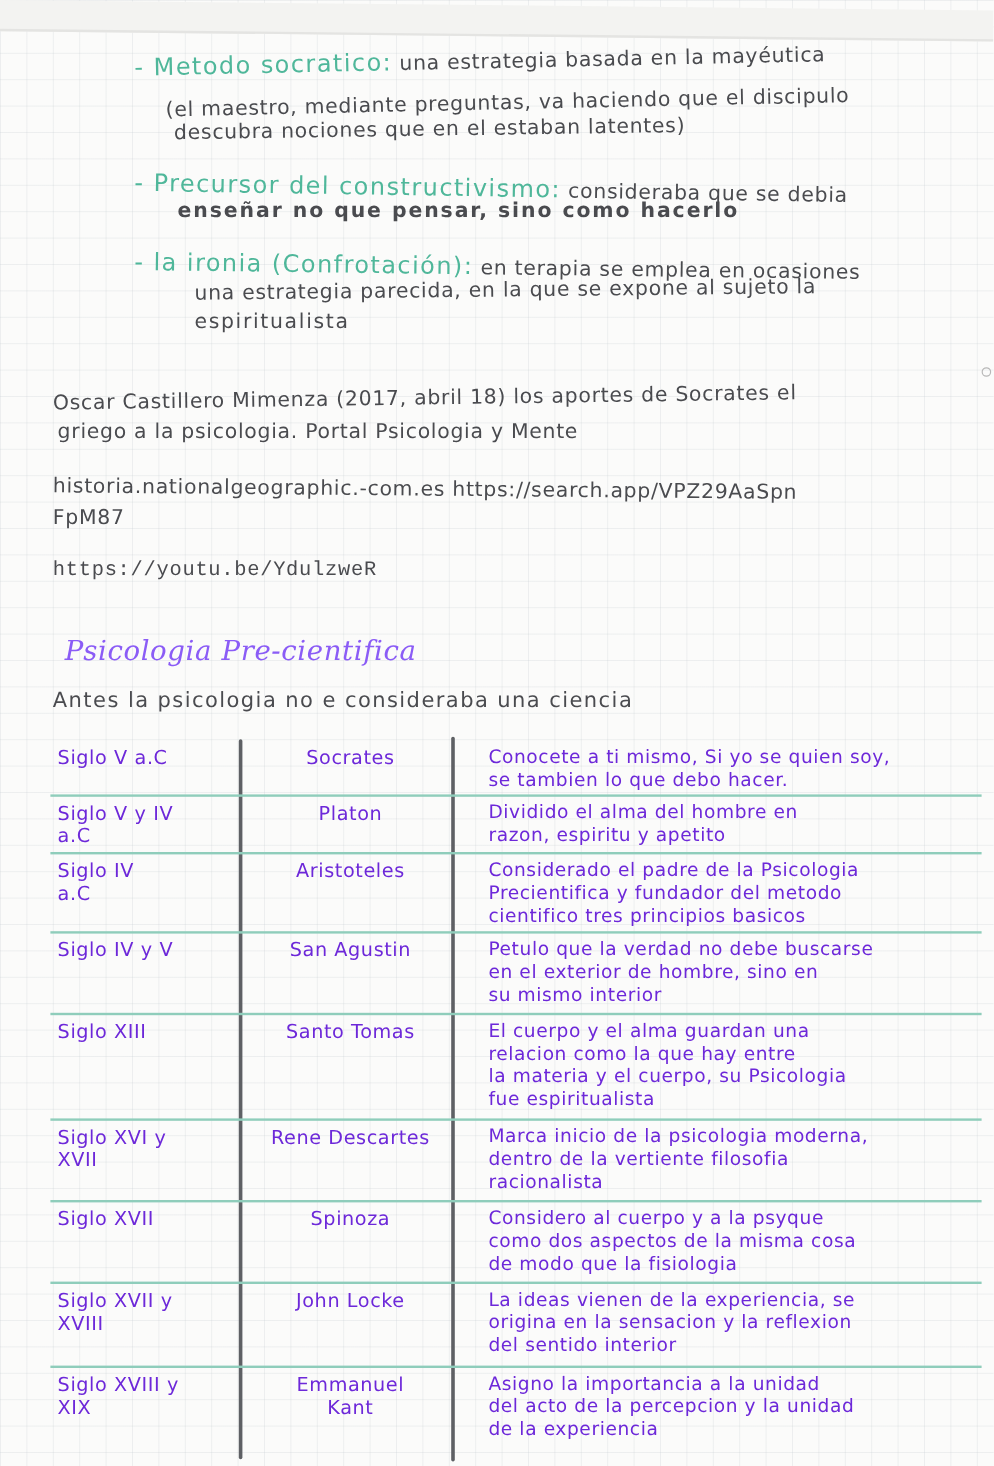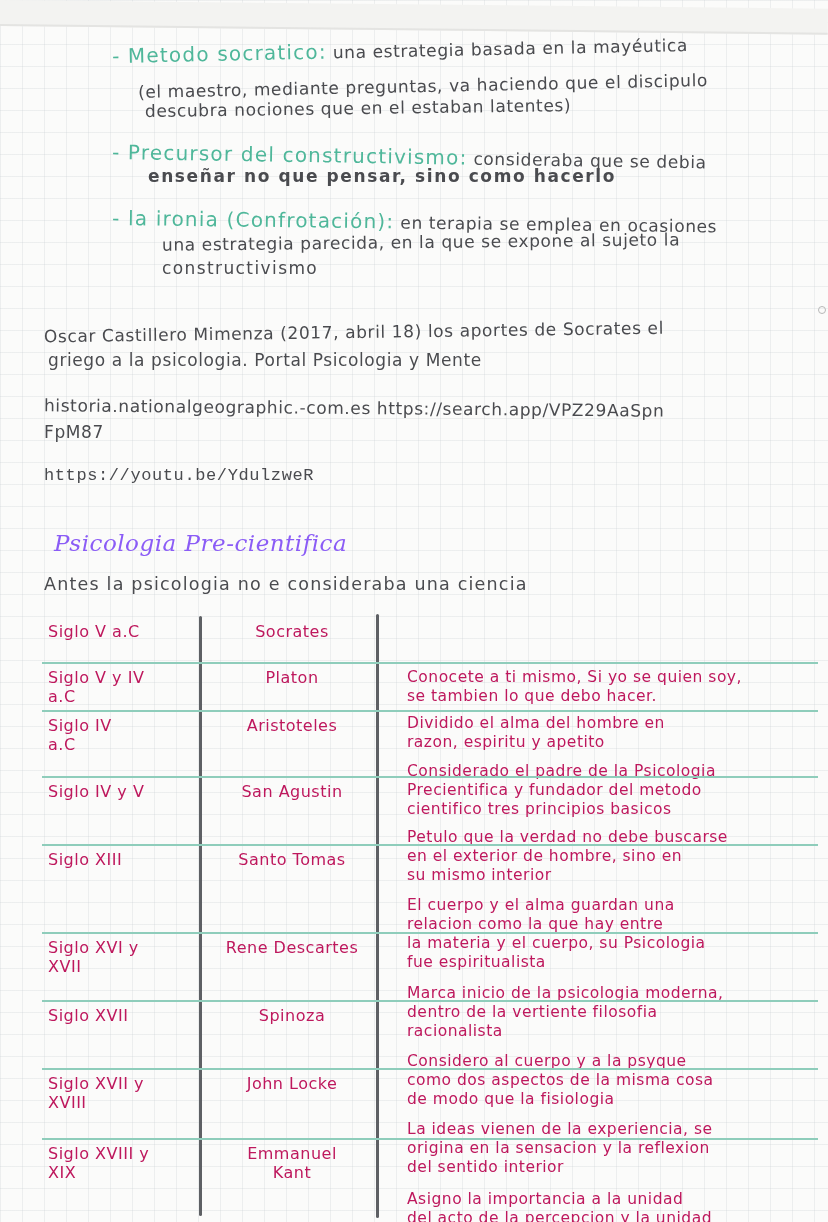--- a/index.html
+++ b/index.html
@@ -23,24 +23,24 @@
   .term { font-size: 20px; letter-spacing: 1.2px; }
   .note { color: #4a4b4f; }
   .bullet { transform-origin: left center; }
   .heading { font-size: 23px; color: #8b5cf6; letter-spacing: 0.5px; font-family: "DejaVu Serif", serif; font-style: italic; }
 
   
   .table { position: absolute; left: 42px; top: 612px; width: 776px; }
   .vline { position: absolute; width: 3px; background: #5e6064; border-radius: 2px; }
   .row { position: absolute; left: 0; width: 776px; }
   .row-line { position: absolute; left: 0; width: 776px; height: 2px; background: #8fcdbb; }
-  .cell { position: absolute; font-size: 16px; letter-spacing: 0.5px; line-height: 19px; white-space: pre-line; color: #be185d; }
+  .cell { position: absolute; font-size: 16px; letter-spacing: 0.5px; line-height: 19px; white-space: pre-line; color: #6d28d9; }
   .c1 { left: 6px; width: 150px; }
   .c2 { left: 165px; width: 170px; text-align: center; }
-  .c3 { left: 365px; width: 410px; font-size: 15.5px; margin-top: 46px; }
+  .c3 { left: 365px; width: 410px; font-size: 15.5px; }
   .dot { position: absolute; left: 818px; top: 306px; width: 6px; height: 6px; border: 1px solid #b8b8b8; border-radius: 50%; }
 </style>
 </head>
 <body>
 
 <div class="page-edge"></div>
 <div class="dot"></div>
 
 <div class="hw bullet" style="left:112px; top:44px; transform:rotate(-1.2deg);">
   <span class="green term">- Metodo socratico:</span>
@@ -53,21 +53,21 @@
   <span class="green term">- Precursor del constructivismo:</span>
   <span class="note">consideraba que se debia</span>
 </div>
 <div class="hw note" style="left:148px; top:166px; letter-spacing:1.6px;font-weight:bold;">enseñar no que pensar, sino como hacerlo</div>
 
 <div class="hw bullet" style="left:112px; top:206px; transform:rotate(0.7deg);">
   <span class="green term">- la ironia (Confrotación):</span>
   <span class="note">en terapia se emplea en ocasiones</span>
 </div>
 <div class="hw note" style="left:162px; top:232px; transform:rotate(-0.6deg);">una estrategia parecida, en la que se expone al sujeto la</div>
-<div class="hw note" style="left:162px; top:258px; letter-spacing:1.4px;">constructivismo</div>
+<div class="hw note" style="left:162px; top:258px; letter-spacing:1.4px;">espiritualista</div>
 
 <div class="hw note" style="left:44px; top:322px; transform:rotate(-0.8deg);">Oscar Castillero Mimenza (2017, abril 18) los aportes de Socrates el</div>
 <div class="hw note" style="left:48px; top:350px;">griego a la psicologia. Portal Psicologia y Mente</div>
 <div class="hw note" style="left:44px; top:398px; transform:rotate(0.5deg);">historia.nationalgeographic.-com.es https://search.app/VPZ29AaSpn</div>
 <div class="hw note" style="left:44px; top:422px;">FpM87</div>
 <div class="hw note" style="left:44px; top:466px;font-family:Liberation Mono, monospace;">https://youtu.be/YdulzweR</div>
 
 <div class="hw heading" style="left:54px; top:530px;">Psicologia Pre-cientifica</div>
 <div class="hw note" style="left:44px; top:574px; letter-spacing:1.2px; font-size:17.5px;">Antes la psicologia no e consideraba una ciencia</div>
 

